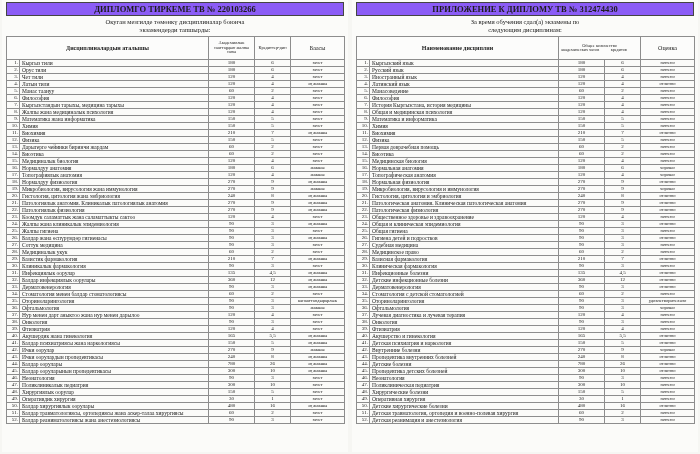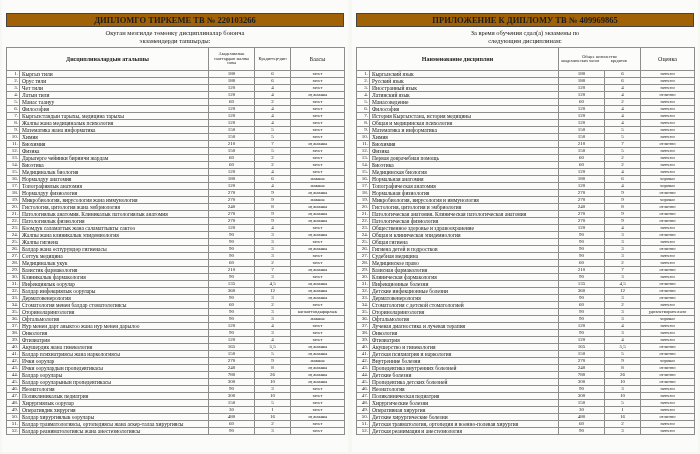--- a/index.html
+++ b/index.html
@@ -1,20 +1,20 @@
 <!DOCTYPE html>
 <html><head>
 <meta charset="utf-8">
 <style>
   html,body{margin:0;padding:0;width:700px;height:454px;overflow:hidden;
     background:#f6f6f3;font-family:"Liberation Serif","DejaVu Serif",serif;color:#1c1c1c;}
   .page{position:absolute;top:0;width:346px;height:452px;background:#fbfbf9;}
   .page.left{left:2px;}
   .page.right{left:352px;}
-  .title-box{margin:13px 4px 0 4px;border:1px solid #444;background:#a16207;
+  .title-box{margin:2px 4px 0 4px;border:1px solid #444;background:#8b5cf6;
     text-align:center;font-weight:bold;font-size:8.5px;line-height:12px;height:12px;}
   .subtitle{text-align:center;font-size:6.5px;line-height:8px;margin-top:2px;}
   table{border-collapse:collapse;table-layout:fixed;width:338px;margin:2px 4px 0 4px;}
   th,td{border:1px solid #8d8d8d;padding:0 2px;overflow:hidden;white-space:nowrap;
     font-size:5.5px;line-height:6px;height:6px;font-weight:normal;}
   th{text-align:center;font-size:6px;height:22px;line-height:7px;white-space:normal;background:#fcfcfb;}
   th.small{font-size:4.4px;line-height:4.8px;}
   .num{text-align:right;padding-right:1px;font-size:5px;}
   .c{text-align:center;font-size:5px;}
   .grade{font-size:4.6px;}
@@ -411,21 +411,21 @@
           <td class="name">Балдар реаниматологиясы жана анестезиологиясы</td>
           <td class="c">90</td>
           <td class="c">3</td>
           <td class="c grade">зачет</td>
         </tr>
       </tbody>
   </table>
 </div>
 
 <div class="page right">
-  <div class="title-box">ПРИЛОЖЕНИЕ К ДИПЛОМУ ТВ № 409969865</div>
+  <div class="title-box">ПРИЛОЖЕНИЕ К ДИПЛОМУ ТВ № 312474430</div>
   <div class="subtitle">
     <div>За время обучения сдал(а) экзамены по</div>
     <div>следующим дисциплинам:</div>
   </div>
   <table>
     <colgroup>
         <col style="width:13px">
         <col style="width:189px">
         <col style="width:46px">
         <col style="width:36px">

